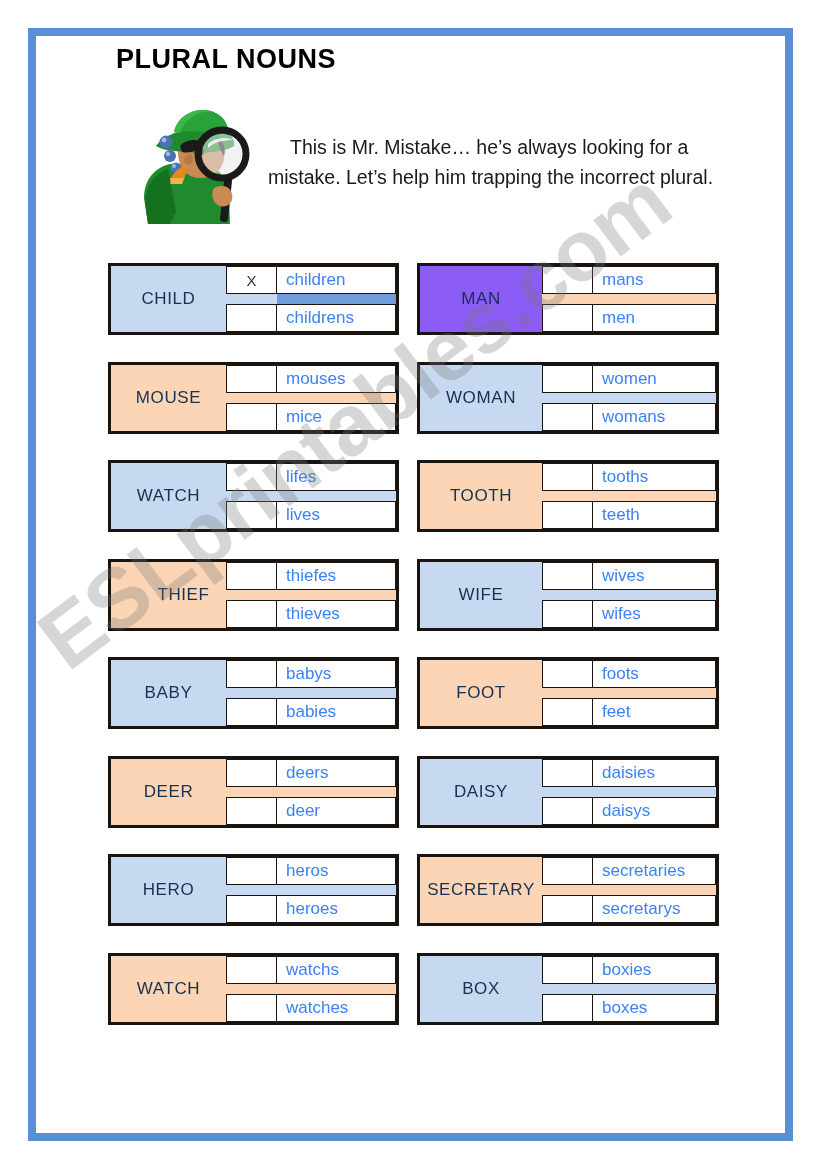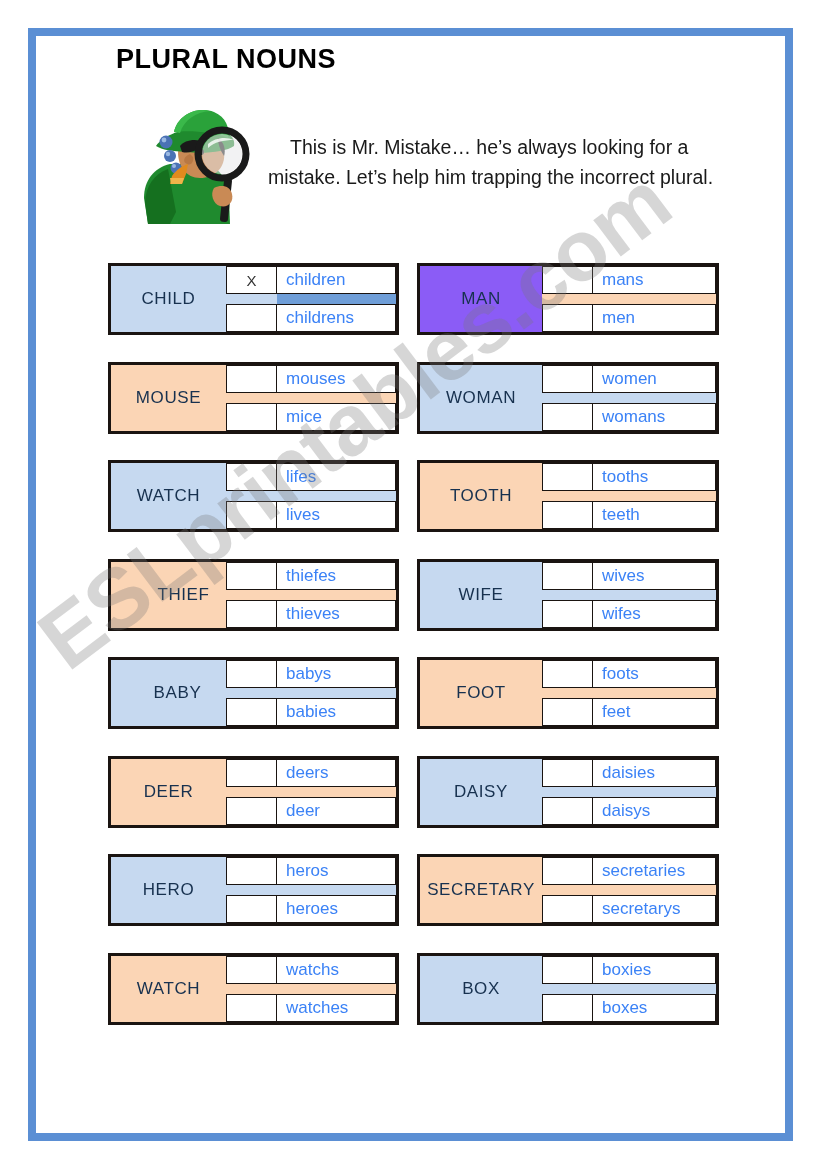--- a/index.html
+++ b/index.html
@@ -373,21 +373,21 @@
             <div class="opt bottom">
               <div class="checkbox"></div>
               <div class="plural">wifes</div>
             </div>
           </div>
         </div>
       </div>
       <div class="row-pair">
         <div class="card left">
           <div class="card-inner">
-            <div class="word-cell" style="background: rgb(198, 217, 240); padding-left: 9px;">BABY</div>
+            <div class="word-cell" style="background: rgb(198, 217, 240);">BABY</div>
             <div class="band" style="background: rgb(198, 217, 240);"></div>
             <div class="opt top">
               <div class="checkbox"></div>
               <div class="plural">babys</div>
             </div>
             <div class="opt bottom">
               <div class="checkbox"></div>
               <div class="plural">babies</div>
             </div>
           </div>

